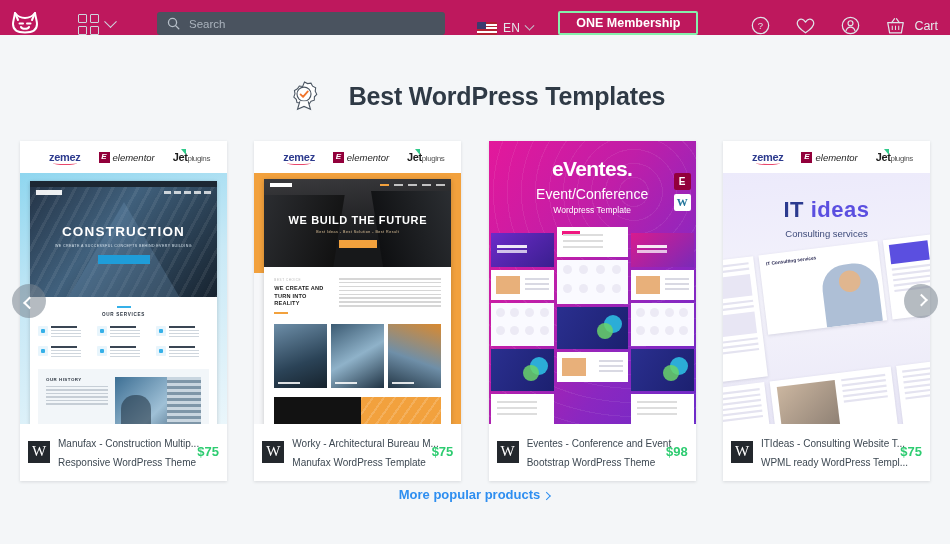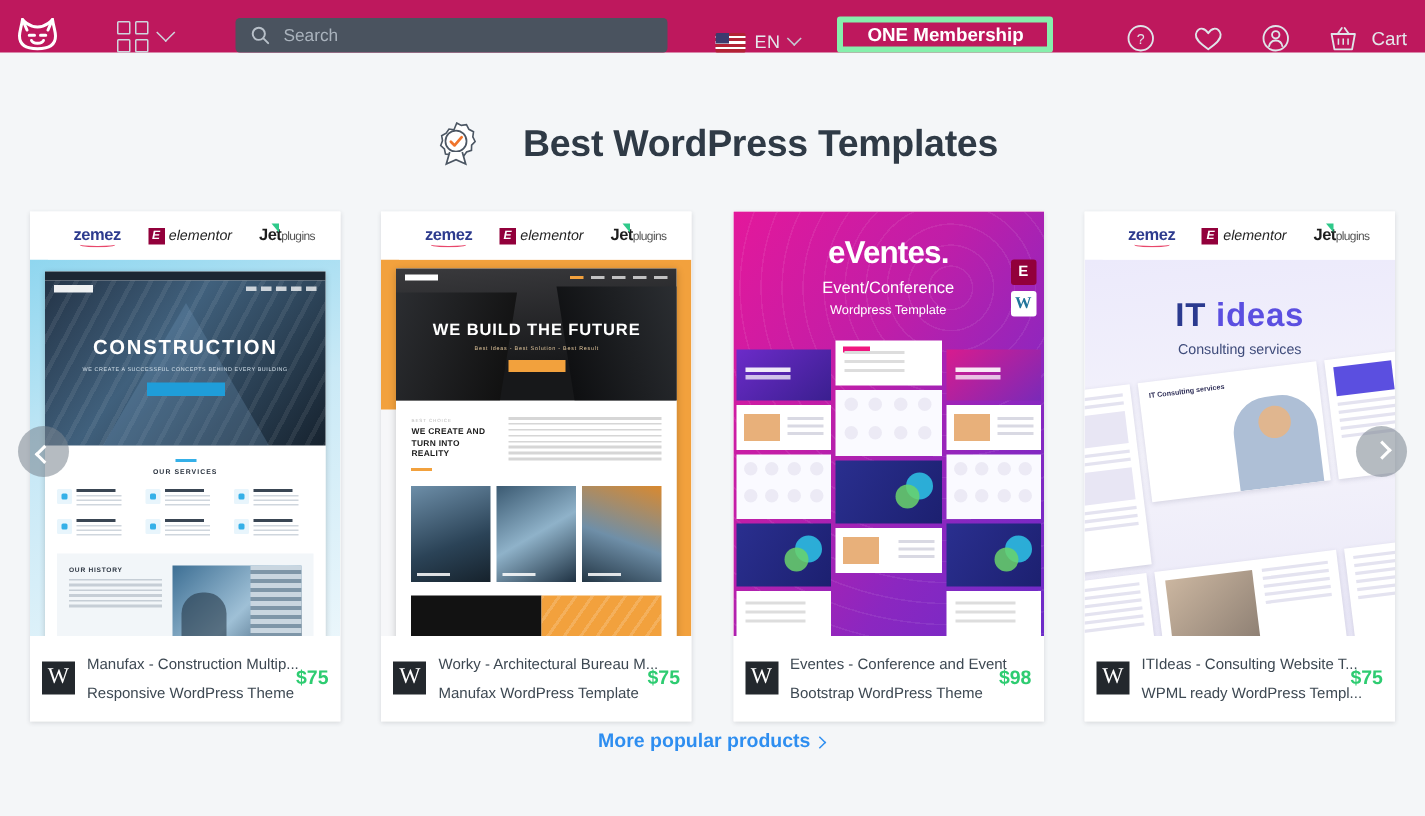--- a/index.html
+++ b/index.html
@@ -47,21 +47,21 @@
   .lang { display:flex; align-items:center; gap:6px; margin-left: 32px; cursor:pointer; }
   .flag { width:20px; height:13px; border-radius:1px; position:relative; overflow:hidden;
           background: linear-gradient(#b22234 0 14%, #fff 14% 28%, #b22234 28% 42%, #fff 42% 56%, #b22234 56% 70%, #fff 70% 84%, #b22234 84% 100%); }
   .flag::after { content:""; position:absolute; left:0; top:0; width:9px; height:7px; background:#3c3b6e; }
   .lang-label { color:#e4e8ec; font-size:12px; letter-spacing:.3px; }
   .chev-sm { width:7px; height:7px; border-right:1.6px solid #c3cad2; border-bottom:1.6px solid #c3cad2; transform: rotate(45deg) translate(-2px,-2px); }
 
   .membership-btn {
     margin-left: 25px;
     height: 24px; padding: 0 16px;
-    border: 4px solid #86efac; border-radius: 2px;
+    border: 2px solid #86efac; border-radius: 2px;
     background: transparent; color: #fff;
     font-size: 12.5px; font-weight: bold;
     font-family: "Liberation Sans", sans-serif;
     cursor: pointer; white-space: nowrap;
   }
 
   .hdr-icons { margin-left: auto; display:flex; align-items:center; gap: 26px; }
   .hdr-ico { cursor:pointer; display:flex; align-items:center; }
   .cart-group { display:flex; align-items:center; gap:9px; cursor:pointer; }
   .cart-label { color:#e4e8ec; font-size:12.5px; }
@@ -184,21 +184,21 @@
   .c2-foot{display:flex;margin-top:9px;height:52px;}
   .c2-foot .bk{width:52%;background:#121212;}
   .c2-foot .or{flex:1;background:#f2a13d;position:relative;overflow:hidden;}
   .c2-foot .or::before{content:"";position:absolute;inset:0;background:repeating-linear-gradient(125deg,rgba(255,255,255,.16) 0 2px,transparent 2px 9px);}
 
   
   .c3-bg{position:absolute;inset:0;background:linear-gradient(125deg,#e3189b 0%,#c01ea8 38%,#8b27c0 70%,#6c2bc9 100%);}
   .c3-bg::before{content:"";position:absolute;inset:0;background:
      repeating-radial-gradient(circle at 70% 18%, rgba(255,255,255,.07) 0 1px, transparent 1px 14px);}
   .c3-brand{position:relative;z-index:3;text-align:center;padding-top:16px;color:#fff;font-size:21px;font-weight:bold;letter-spacing:-.6px;}
-  .c3-l1{position:relative;z-index:3;text-align:center;color:#fff;font-size:11px;margin-top:5px;}
+  .c3-l1{position:relative;z-index:3;text-align:center;color:#fff;font-size:14px;margin-top:5px;}
   .c3-l2{position:relative;z-index:3;text-align:center;color:#fff;font-size:8.5px;margin-top:3px;}
   .c3-badges{position:absolute;right:5px;top:32px;z-index:4;display:flex;flex-direction:column;gap:4px;}
   .c3-badges .bd{width:17px;height:17px;background:#fff;border-radius:2px;display:flex;align-items:center;justify-content:center;}
   .c3-badges .bd.e{background:#92003b;}
   .c3-badges .bd.e b{color:#fff;font-size:10px;line-height:1;}
   .c3-badges .bd.w b{color:#21759b;font-size:11px;line-height:1;font-family:"Liberation Serif",serif;}
   .c3-mock{position:absolute;left:0;right:0;top:92px;bottom:0;z-index:3;display:flex;gap:3px;padding:0 2px;}
   .c3-col{flex:1;display:flex;flex-direction:column;gap:3px;}
   .c3-col.mid{flex:1.12;margin-top:-6px;}
   .c3-blk{background:#fff;}

